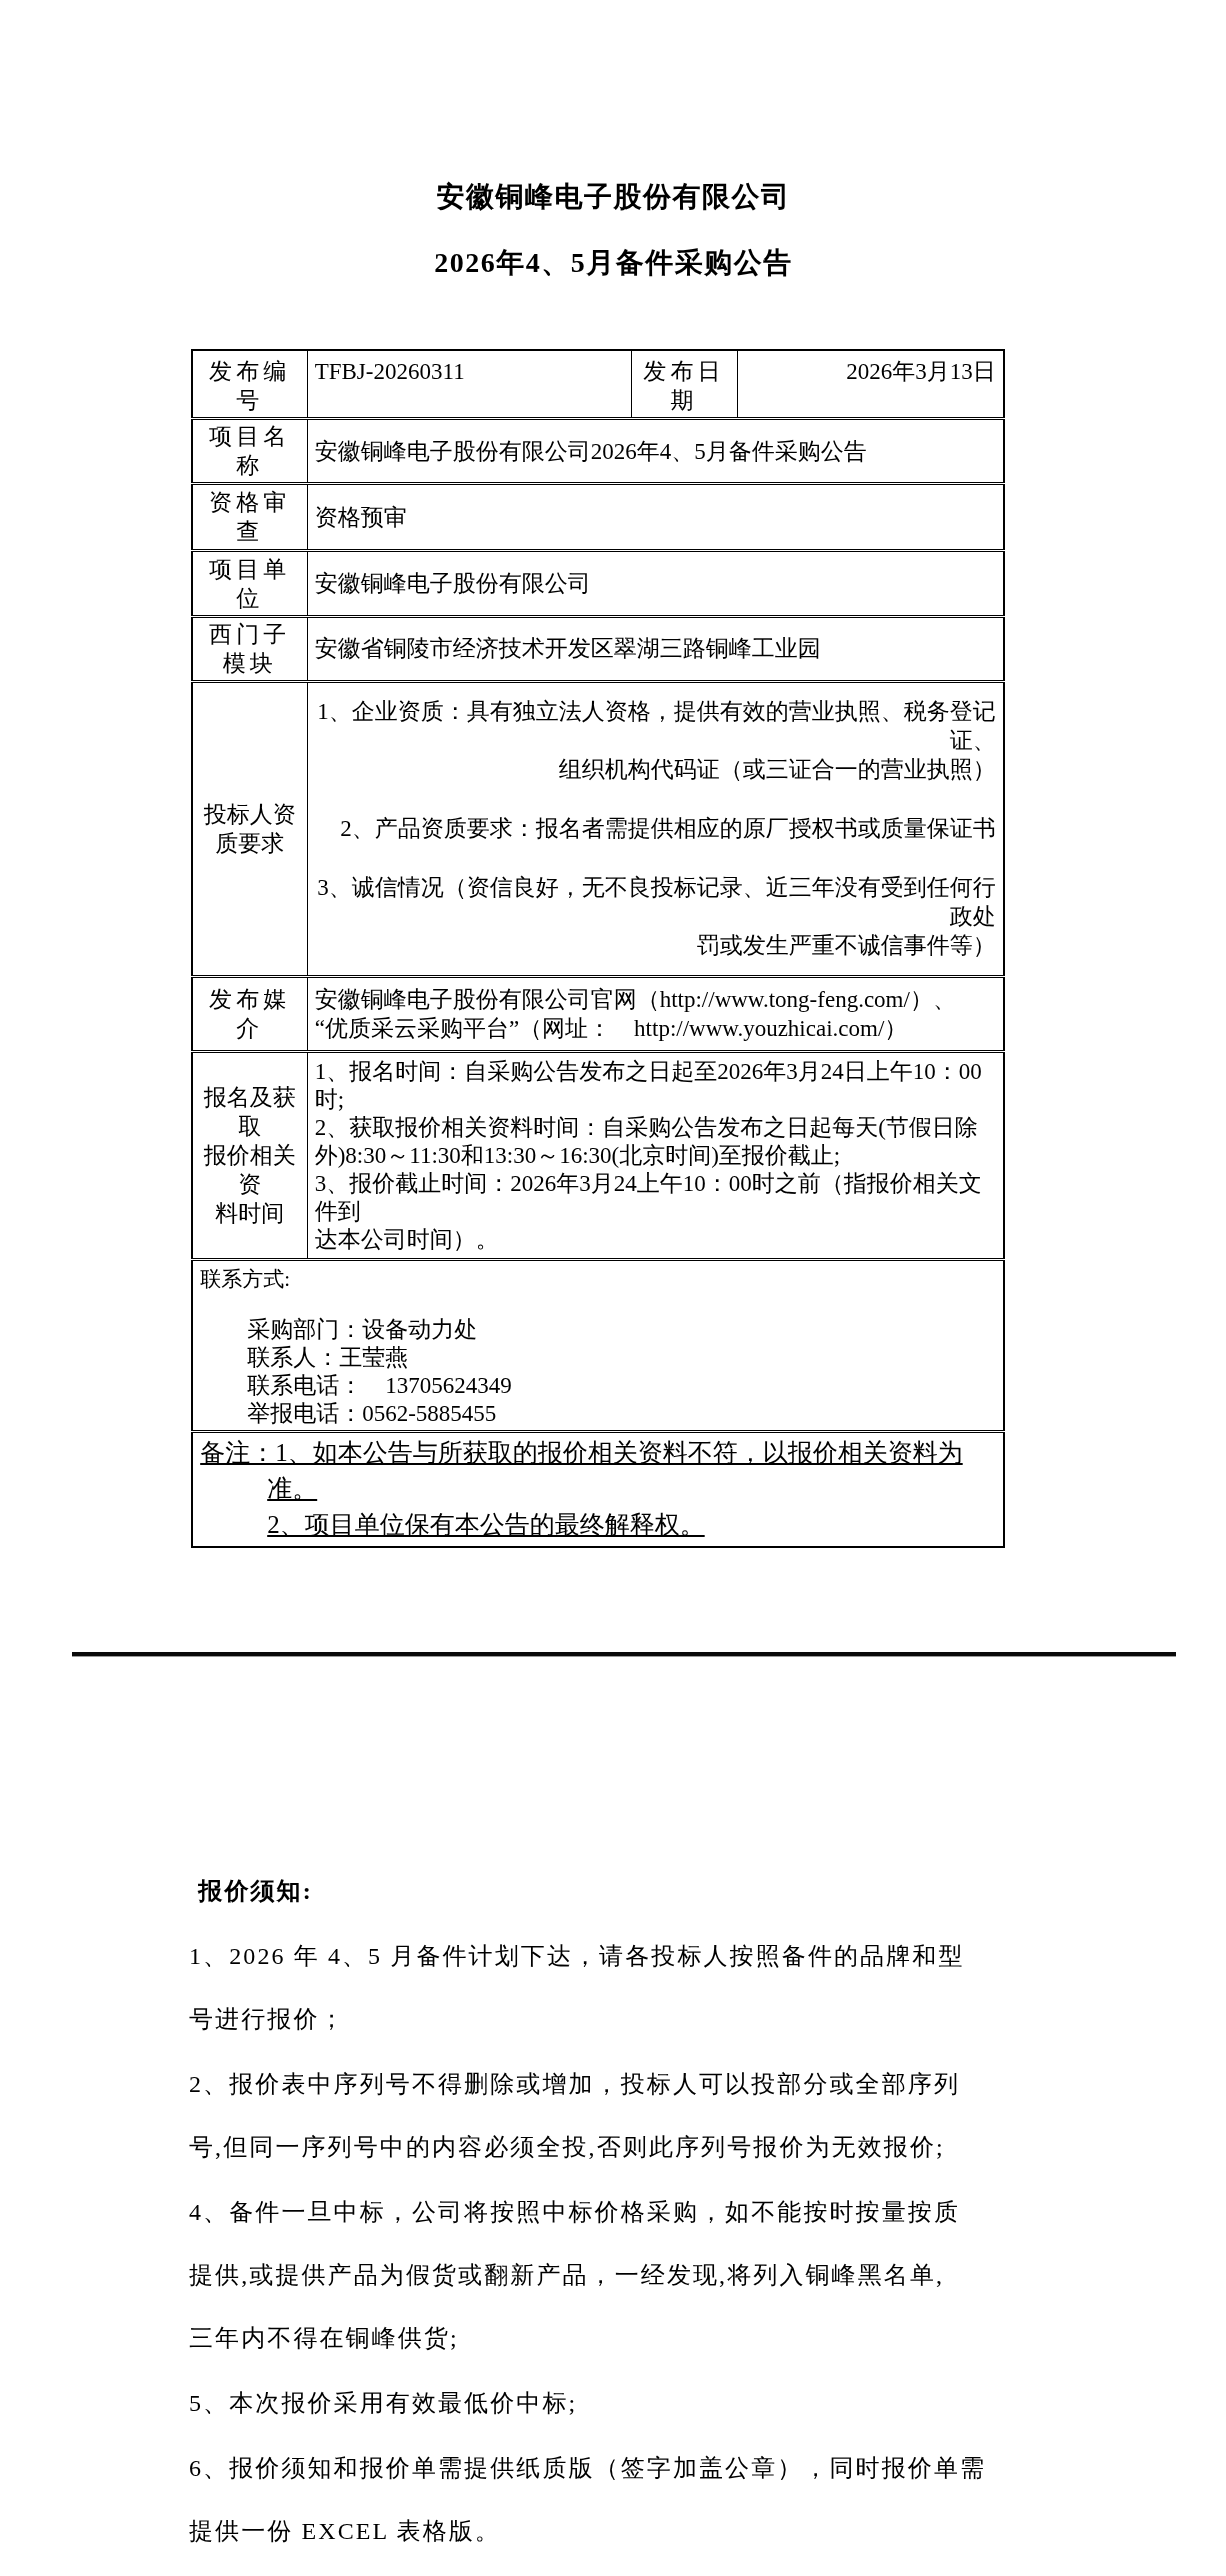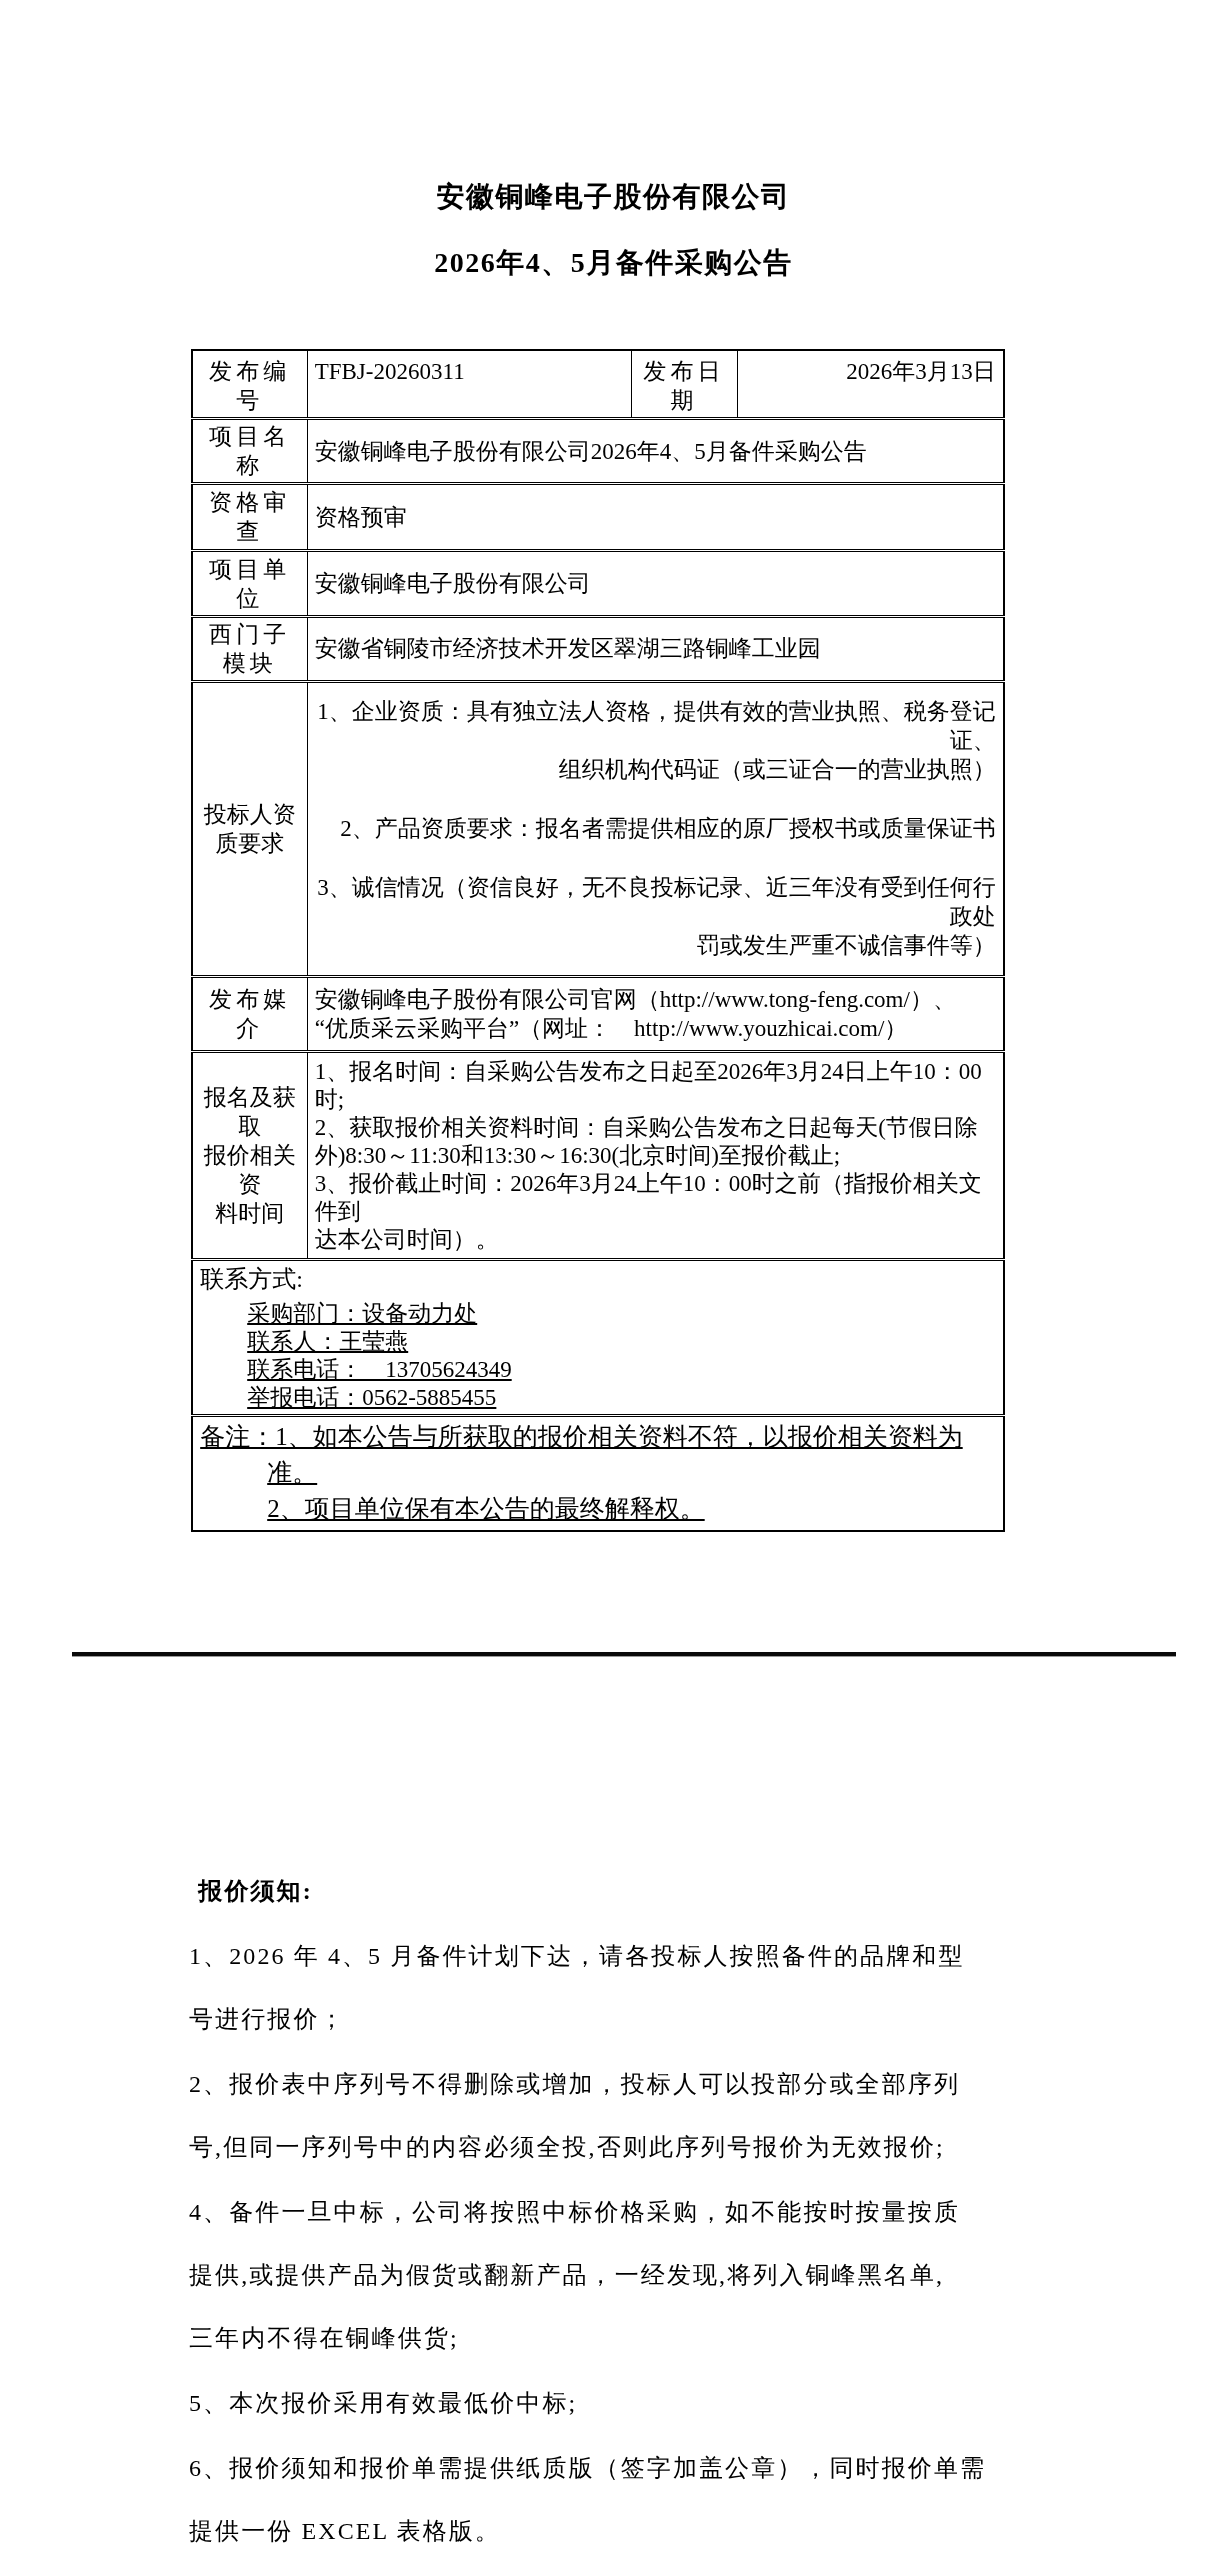--- a/index.html
+++ b/index.html
@@ -62,28 +62,27 @@
   .qitem{
     padding-left:46px;
     text-indent:-46px;
     white-space:pre-line;
     margin:0 0 30px 0;
     text-align:right;
   }
   .qitem.last{margin-bottom:0;}
   tr.r9 td.pre{line-height:28px; padding-top:5.2px; padding-bottom:4.1px;}
   .contact-cell{padding:6.2px 10.3px; vertical-align:top;}
-  .contact-title{font-size:24px; line-height:32px;}
+  .contact-title{font-size:21px; line-height:32px;}
   .contact-details{
     padding-left:47px;
     white-space:pre-line;
     font-size:23px;
     line-height:28px;
-    margin-top:5px;
-    text-decoration:underline;
+    margin-top:21px;
   }
   .remark-cell{padding:2.1px 8.2px; vertical-align:middle;}
   .remark{
     padding-left:67px;
     text-indent:-67px;
     white-space:pre-line;
     font-size:25px;
     line-height:36px;
     text-decoration:underline;
   }

